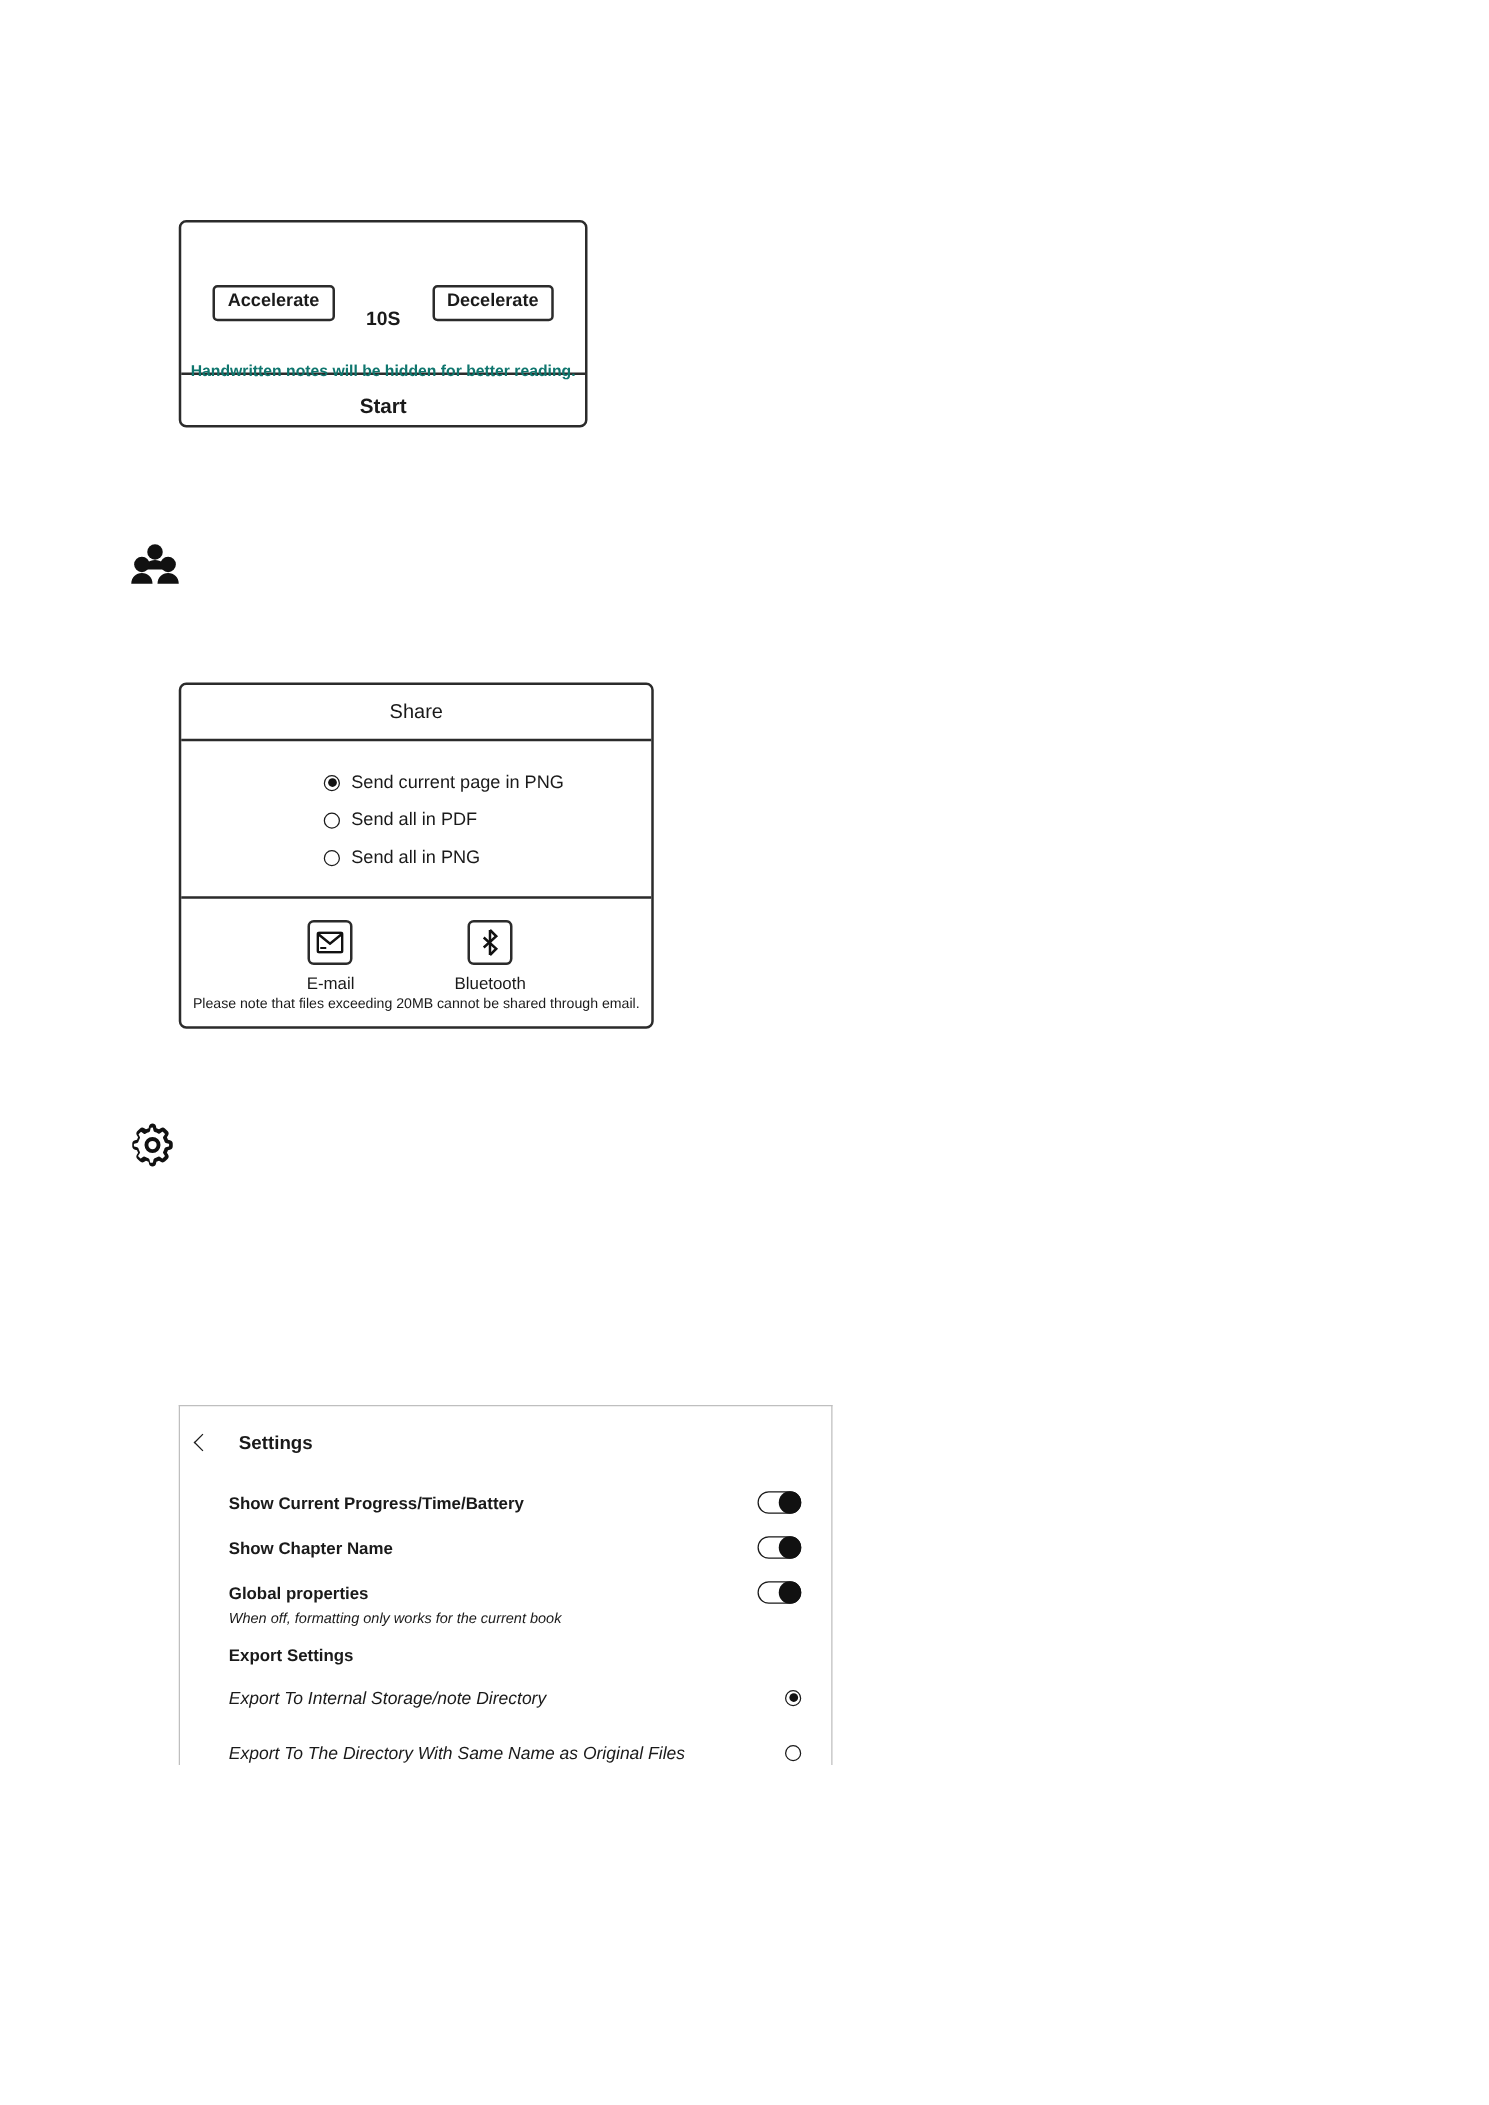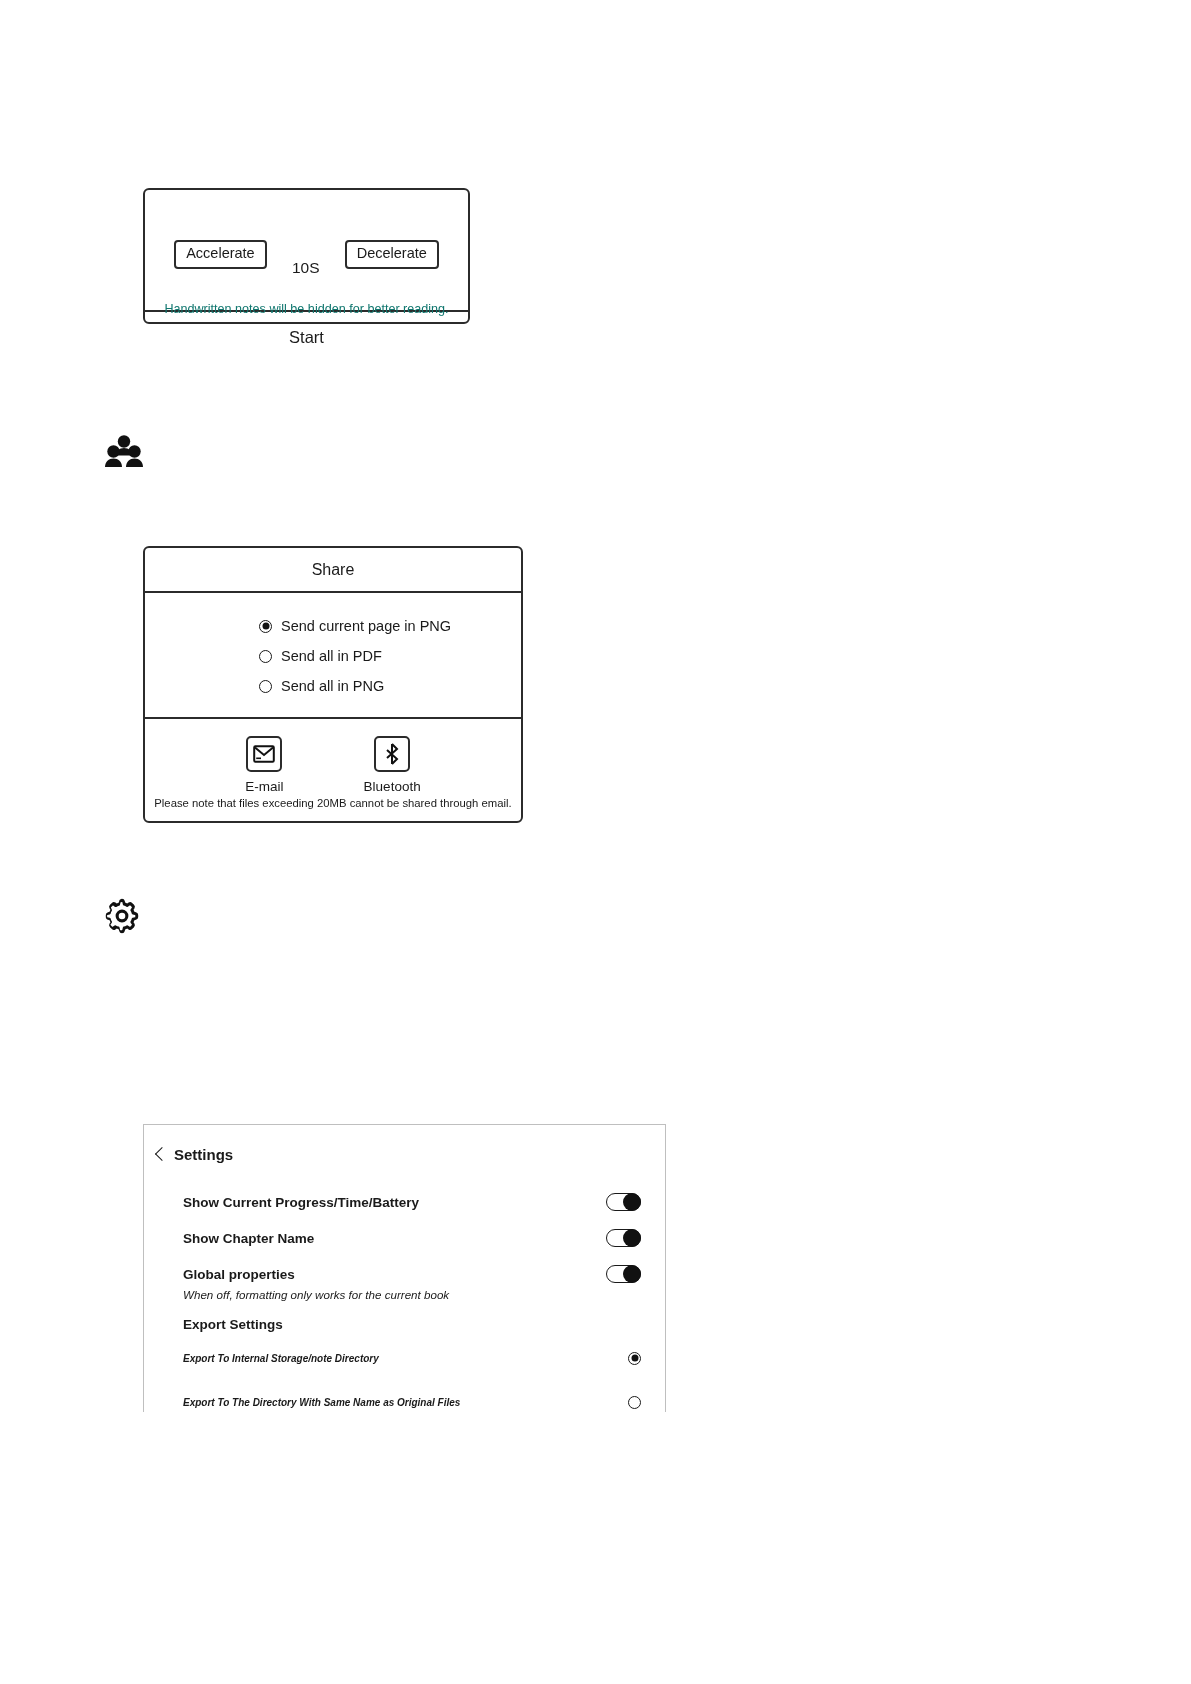--- a/index.html
+++ b/index.html
@@ -21,23 +21,24 @@
     position: absolute;
     background: #ffffff;
     border: 2px solid #2b2b2b;
     border-radius: 6px;
     box-sizing: border-box;
   }
 
   
   #speed-dialog {
     left: 143px;
-    top: 188px;
+    top: 176px;
     width: 327px;
-    height: 136px;
+    height: 166px;
+    font-weight: bold;
   }
   #speed-dialog .speed-body {
     height: 120px;
     box-sizing: border-box;
     display: flex;
     flex-direction: column;
     align-items: center;
     justify-content: flex-start;
     padding-top: 42px;
   }
@@ -175,21 +176,21 @@
     width: 523px;
     height: 288px;
     border: 1.5px solid #bfbfbf;
     border-bottom: none;
     border-radius: 0;
     overflow: hidden;
   }
   #settings-panel .settings-header {
     display: flex;
     align-items: center;
-    gap: 7px;
+    gap: 24px;
     padding: 21px 0 0 13px;
     font-size: 15px;
     font-weight: bold;
   }
   .chev-left {
     display: inline-block;
     width: 9px;
     height: 9px;
     border-left: 1.8px solid #1a1a1a;
     border-bottom: 1.8px solid #1a1a1a;
@@ -205,22 +206,22 @@
     justify-content: space-between;
     padding: 0 24px 0 39px;
     min-height: 36px;
   }
   .settings-row .row-label {
     font-size: 13.5px;
     font-weight: bold;
   }
   .settings-row.italic .row-label {
     font-style: italic;
-    font-weight: bold;
-    font-size: 10px;
+    font-weight: normal;
+    font-size: 14px;
   }
   .row-subtitle {
     padding: 0 0 0 39px;
     font-size: 11.6px;
     font-style: italic;
     color: #1a1a1a;
     margin-top: -4px;
   }
   .section-head {
     padding: 16px 0 0 39px;

